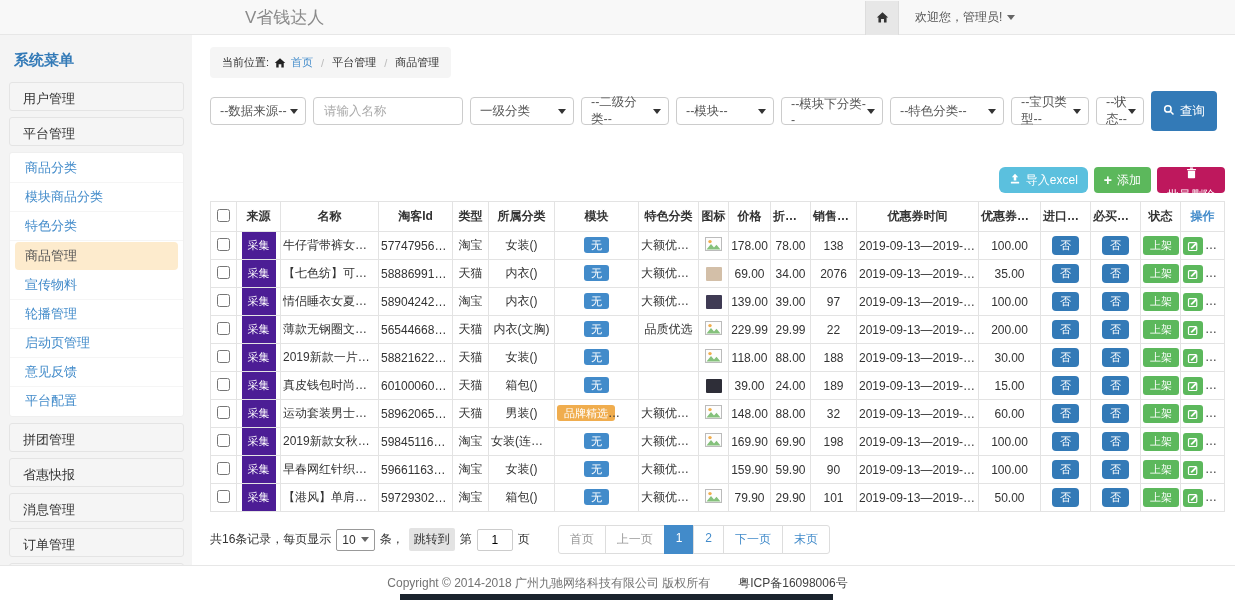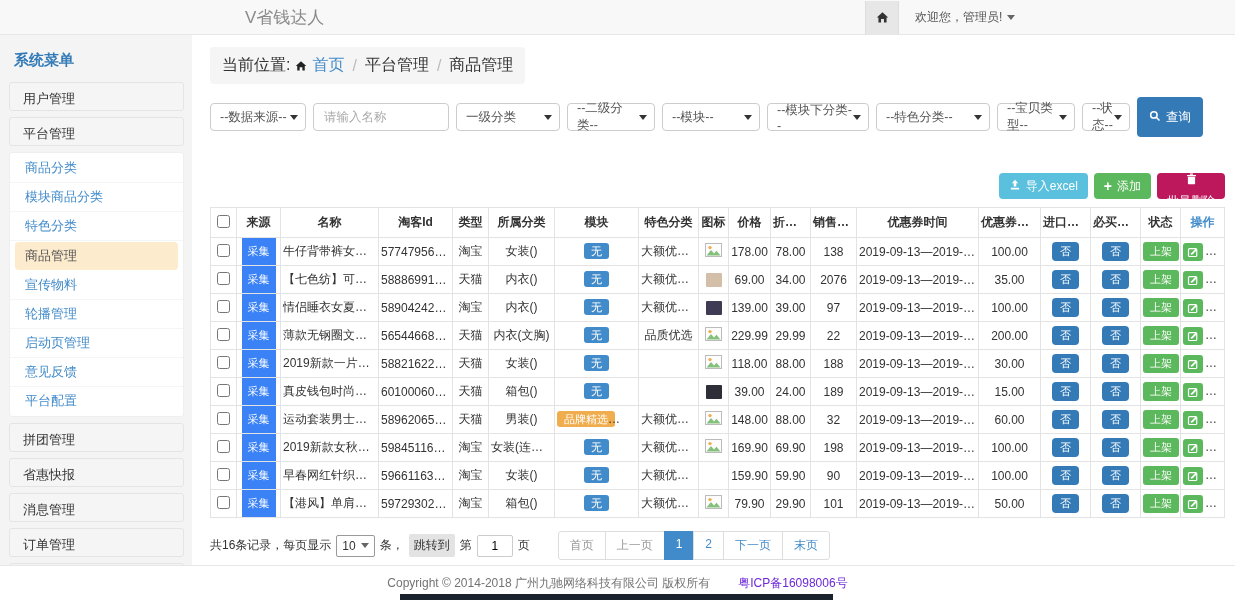--- a/index.html
+++ b/index.html
@@ -21,45 +21,45 @@
   .sidebar { width:192px; flex-shrink:0; padding:4px 8px 0 9px; }
   .side-title { color:#337ab7; font-size:15px; font-weight:bold; margin:12px 0 12px 5px; }
   .side-panel { background:#f5f5f5; border:1px solid #e4e4e4; border-radius:3px; padding:7px 13px; font-size:13px; color:#333; margin-bottom:6px; cursor:pointer; height:29px; white-space:nowrap; overflow:hidden; }
   .side-sub { background:#fff; border:1px solid #efefef; border-radius:3px; margin-bottom:6px; padding:1px 0; }
   .side-link { display:block; padding:5px 15px; color:#428bca; font-size:13px; border-bottom:1px solid #f5f5f5; cursor:pointer; }
   .side-sub .side-link:last-child { border-bottom:none; }
   .side-link.active { background:#fdebcd; color:#555; border-radius:4px; margin:1px 5px; padding:5px 10px; border-bottom:none; }
 
   
   .main { flex:1; background:#fff; padding:12px 10px 0 18px; min-width:0; }
-  .breadcrumb { background:#f5f5f5; border-radius:4px; padding:8px 12px; font-size:16px; color:#333; display:inline-flex; align-items:center; gap:5px; margin-bottom:13px;text-align:right; }
+  .breadcrumb { background:#f5f5f5; border-radius:4px; padding:8px 12px; font-size:11px; color:#333; display:inline-flex; align-items:center; gap:5px; margin-bottom:13px;text-align:right; }
   .bc-link { color:#428bca; cursor:pointer; text-decoration:none; }
   .sep { color:#bbb; margin:0 3px; }
   .bc-home-icon svg, .home-box svg { display:block; }
 
   .filters { display:flex; gap:7px; align-items:center; margin-bottom:36px; flex-wrap:nowrap; }
   .sel { border:1px solid #ccc; border-radius:4px; height:28px; background:#fff; display:flex; align-items:center; justify-content:space-between; padding:0 7px 0 9px; font-size:12.5px; color:#555; cursor:pointer; flex-shrink:0; }
   .sel .caret { border-top-color:#333; }
   .txt-input { border:1px solid #ccc; border-radius:4px; height:28px; padding:0 10px; font-size:12.5px; color:#333; }
   .txt-input::placeholder { color:#aaa; }
   .btn { border:none; border-radius:4px; height:40px; padding:0 12px; color:#fff; font-size:12.5px; display:inline-flex; align-items:center; gap:5px; cursor:pointer; }
   .btn.primary { background:#337ab7; }
-  .btn.info { background:#5bc0de; }
+  .btn.info { background:#5bc0de;border-radius:6px; }
   .btn.success { background:#5cb85c; }
   .btn.danger { background:#be185d;flex-direction:column; }
   .btn.sm { height:26px; padding:0 10px; font-size:12px; }
   .ic.plus { font-size:14px; font-weight:bold; line-height:1; }
 
   .toolbar { display:flex; justify-content:flex-end; gap:6px; margin-bottom:8px; }
 
   table { width:100%; border-collapse:collapse; table-layout:fixed; font-size:12px; }
   th,td { border:1px solid #e3e3e3; text-align:center; padding:4px 2px; overflow:hidden; white-space:nowrap; text-overflow:ellipsis; color:#333; height:27px; }
   th { font-weight:bold; padding:6px 2px; height:28px; }
   th.op-head { color:#428bca; }
-  .b-src { background:#3b82f6; color:#fff; border-radius:3px; padding:10px 6px; font-size:11px; }
+  .b-src { background:#4c1d95; color:#fff; border-radius:3px; padding:10px 6px; font-size:11px; }
   .b-mod { color:#fff; border-radius:3px; padding:2px 7px; font-size:11px; }
   .b-mod.blue { background:#428bca; }
   .b-mod.orange { background:#f0ad4e; }
   .mod-txt { margin-left:2px; }
   .b-no { background:#337ab7; color:#fff; border-radius:4px; padding:2px 8px; font-size:11px; cursor:pointer; display:inline-block; }
   .b-status { background:#5cb85c; color:#fff; border-radius:3px; padding:2px 7px; font-size:11px; cursor:pointer; display:inline-block; }
   .op-btn { display:inline-flex; align-items:center; justify-content:center; width:20px; height:18px; border-radius:3px; cursor:pointer; vertical-align:middle; }
   .op-edit { background:#5cb85c; margin-right:2px; }
   .op-del { background:#d9534f; }
   .thumb { display:inline-block; width:16px; height:14px; border-radius:1px; vertical-align:middle; }
@@ -71,21 +71,21 @@
   .jump-chip { background:#e3e3e3; padding:3px 5px; border-radius:2px; cursor:pointer; }
   .mini-input { width:36px; height:22px; border:1px solid #ccc; border-radius:2px; text-align:center; font-size:12px; }
   .pg-btns { display:flex; }
   .pg-btn { border:1px solid #ddd; padding:5px 11px; font-size:12px; background:#fff; color:#428bca; margin-left:-1px; cursor:pointer; }
   .pg-btn.muted { color:#999; }
   .pg-btn.active { background:#428bca; border-color:#428bca; color:#fff; }
   .pg-btn.first { border-radius:3px 0 0 3px; margin-left:0; }
   .pg-btn.last { border-radius:0 3px 3px 0; }
 
   .footer { position:absolute; left:0; right:0; bottom:0; height:35px; background:#fff; border-top:1px solid #e7e7e7; display:flex; align-items:center; justify-content:center; font-size:12px; color:#737373; gap:1px; }
-  .icp { color:#6d28d9; cursor:pointer; text-decoration:none;margin-left:27px; }
+  .icp { color:#404040; cursor:pointer; text-decoration:none;margin-left:27px; }
   .bottom-strip { position:absolute; bottom:0; left:400px; width:433px; height:6px; background:#1a232d; }
 </style>
 </head>
 <body>
 
 <div class="app">
 
   <header class="topbar">
     <div class="brand">V省钱达人</div>
     <div class="header-right">
@@ -142,21 +142,21 @@
         <span class="sep">/</span>
         <span>平台管理</span>
         <span class="sep">/</span>
         <span>商品管理</span>
       </div>
 
       <div class="filters">
         <span id="filter-controls" style="display:contents"><div class="sel" style="width:96px">
               <span>--数据来源--</span>
               <span class="caret"></span>
-            </div><input class="txt-input" placeholder="请输入名称" style="width: 136px;"><div class="sel" style="width:104px">
+            </div><input class="txt-input" placeholder="请输入名称" style="width: 150px;"><div class="sel" style="width:104px">
               <span>一级分类</span>
               <span class="caret"></span>
             </div><div class="sel" style="width:88px">
               <span>--二级分类--</span>
               <span class="caret"></span>
             </div><div class="sel" style="width:98px">
               <span>--模块--</span>
               <span class="caret"></span>
             </div><div class="sel" style="width:102px">
               <span>--模块下分类--</span>

